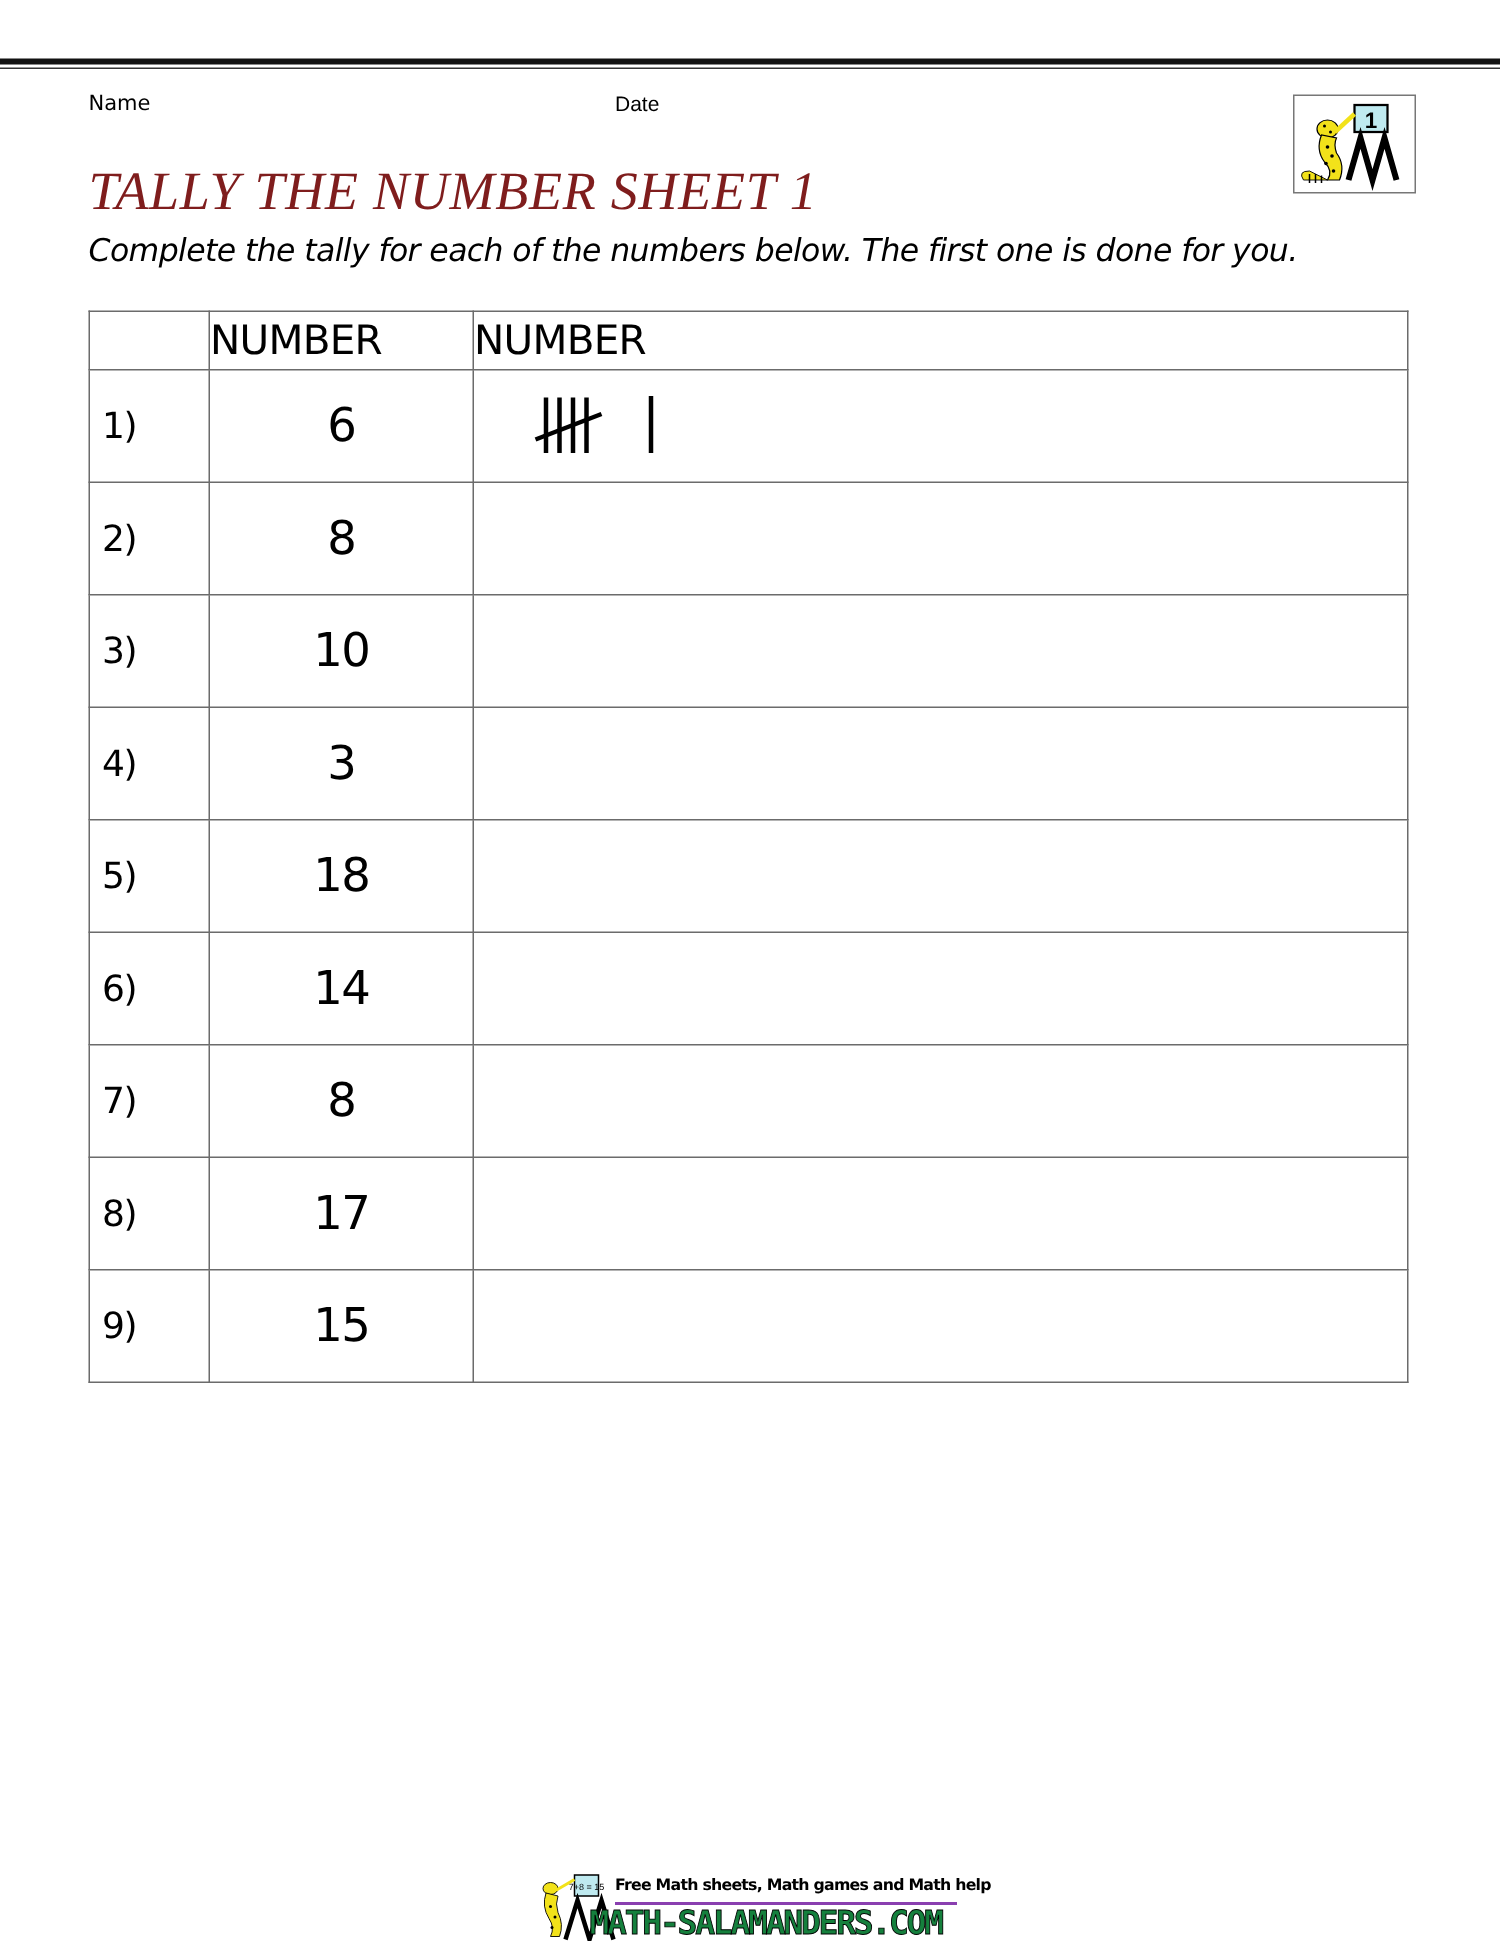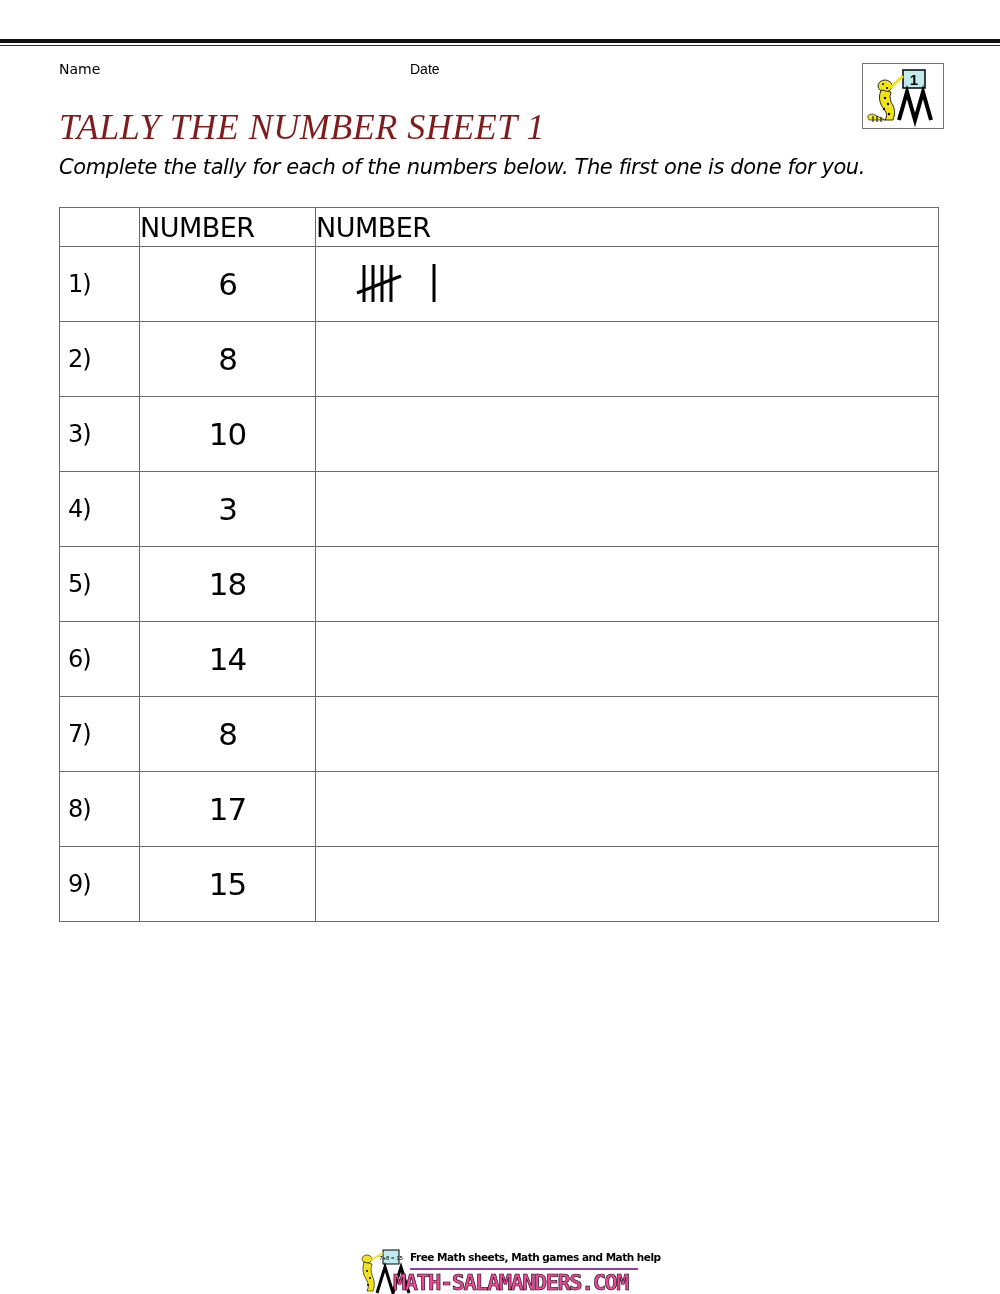--- a/index.html
+++ b/index.html
@@ -17,21 +17,21 @@
     table.tally td { height: 74px; }
     .col-idx { width: 79px; }
     .col-num { width: 175px; }
     .idx { font-size: 24px; text-align: left; padding-left: 8px !important; letter-spacing: -1px; }
     .num { font-size: 31px; text-align: center; letter-spacing: -1px; }
     .tallycell { position: relative; }
     .tally-mark-group { position: absolute; left: 40px; top: 13px; }
     .footer-logo { position: absolute; left: 355px; top: 1215px; width: 290px; height: 52px; margin-top: 32px; }
     .footer-tagline { position: absolute; left: 55px; top: 4px; font-size: 10.5px; font-weight: bold; font-family: "DejaVu Sans", sans-serif; letter-spacing: -0.5px; white-space: nowrap; }
     .footer-underline { position: absolute; left: 55px; top: 21px; width: 228px; height: 2px; background: #8a3fb0; }
-    .footer-site { position: absolute; left: 38px; top: 23px; font-size: 22px; font-family: "DejaVu Sans Mono", monospace; letter-spacing: -1.5px; white-space: nowrap; font-weight: bold; -webkit-text-stroke: 0.6px #000; color: #ec4899; }
+    .footer-site { position: absolute; left: 38px; top: 23px; font-size: 22px; font-family: "DejaVu Sans Mono", monospace; letter-spacing: -1.5px; white-space: nowrap; font-weight: bold; -webkit-text-stroke: 0.6px #000; color: #15803d; }
   </style>
 </head>
 <body>
 
 <div class="top-rule-thick"></div>
 <div class="top-rule-thin"></div>
 
 <div class="label-name">Name</div>
 <div class="label-date">Date</div>
 

